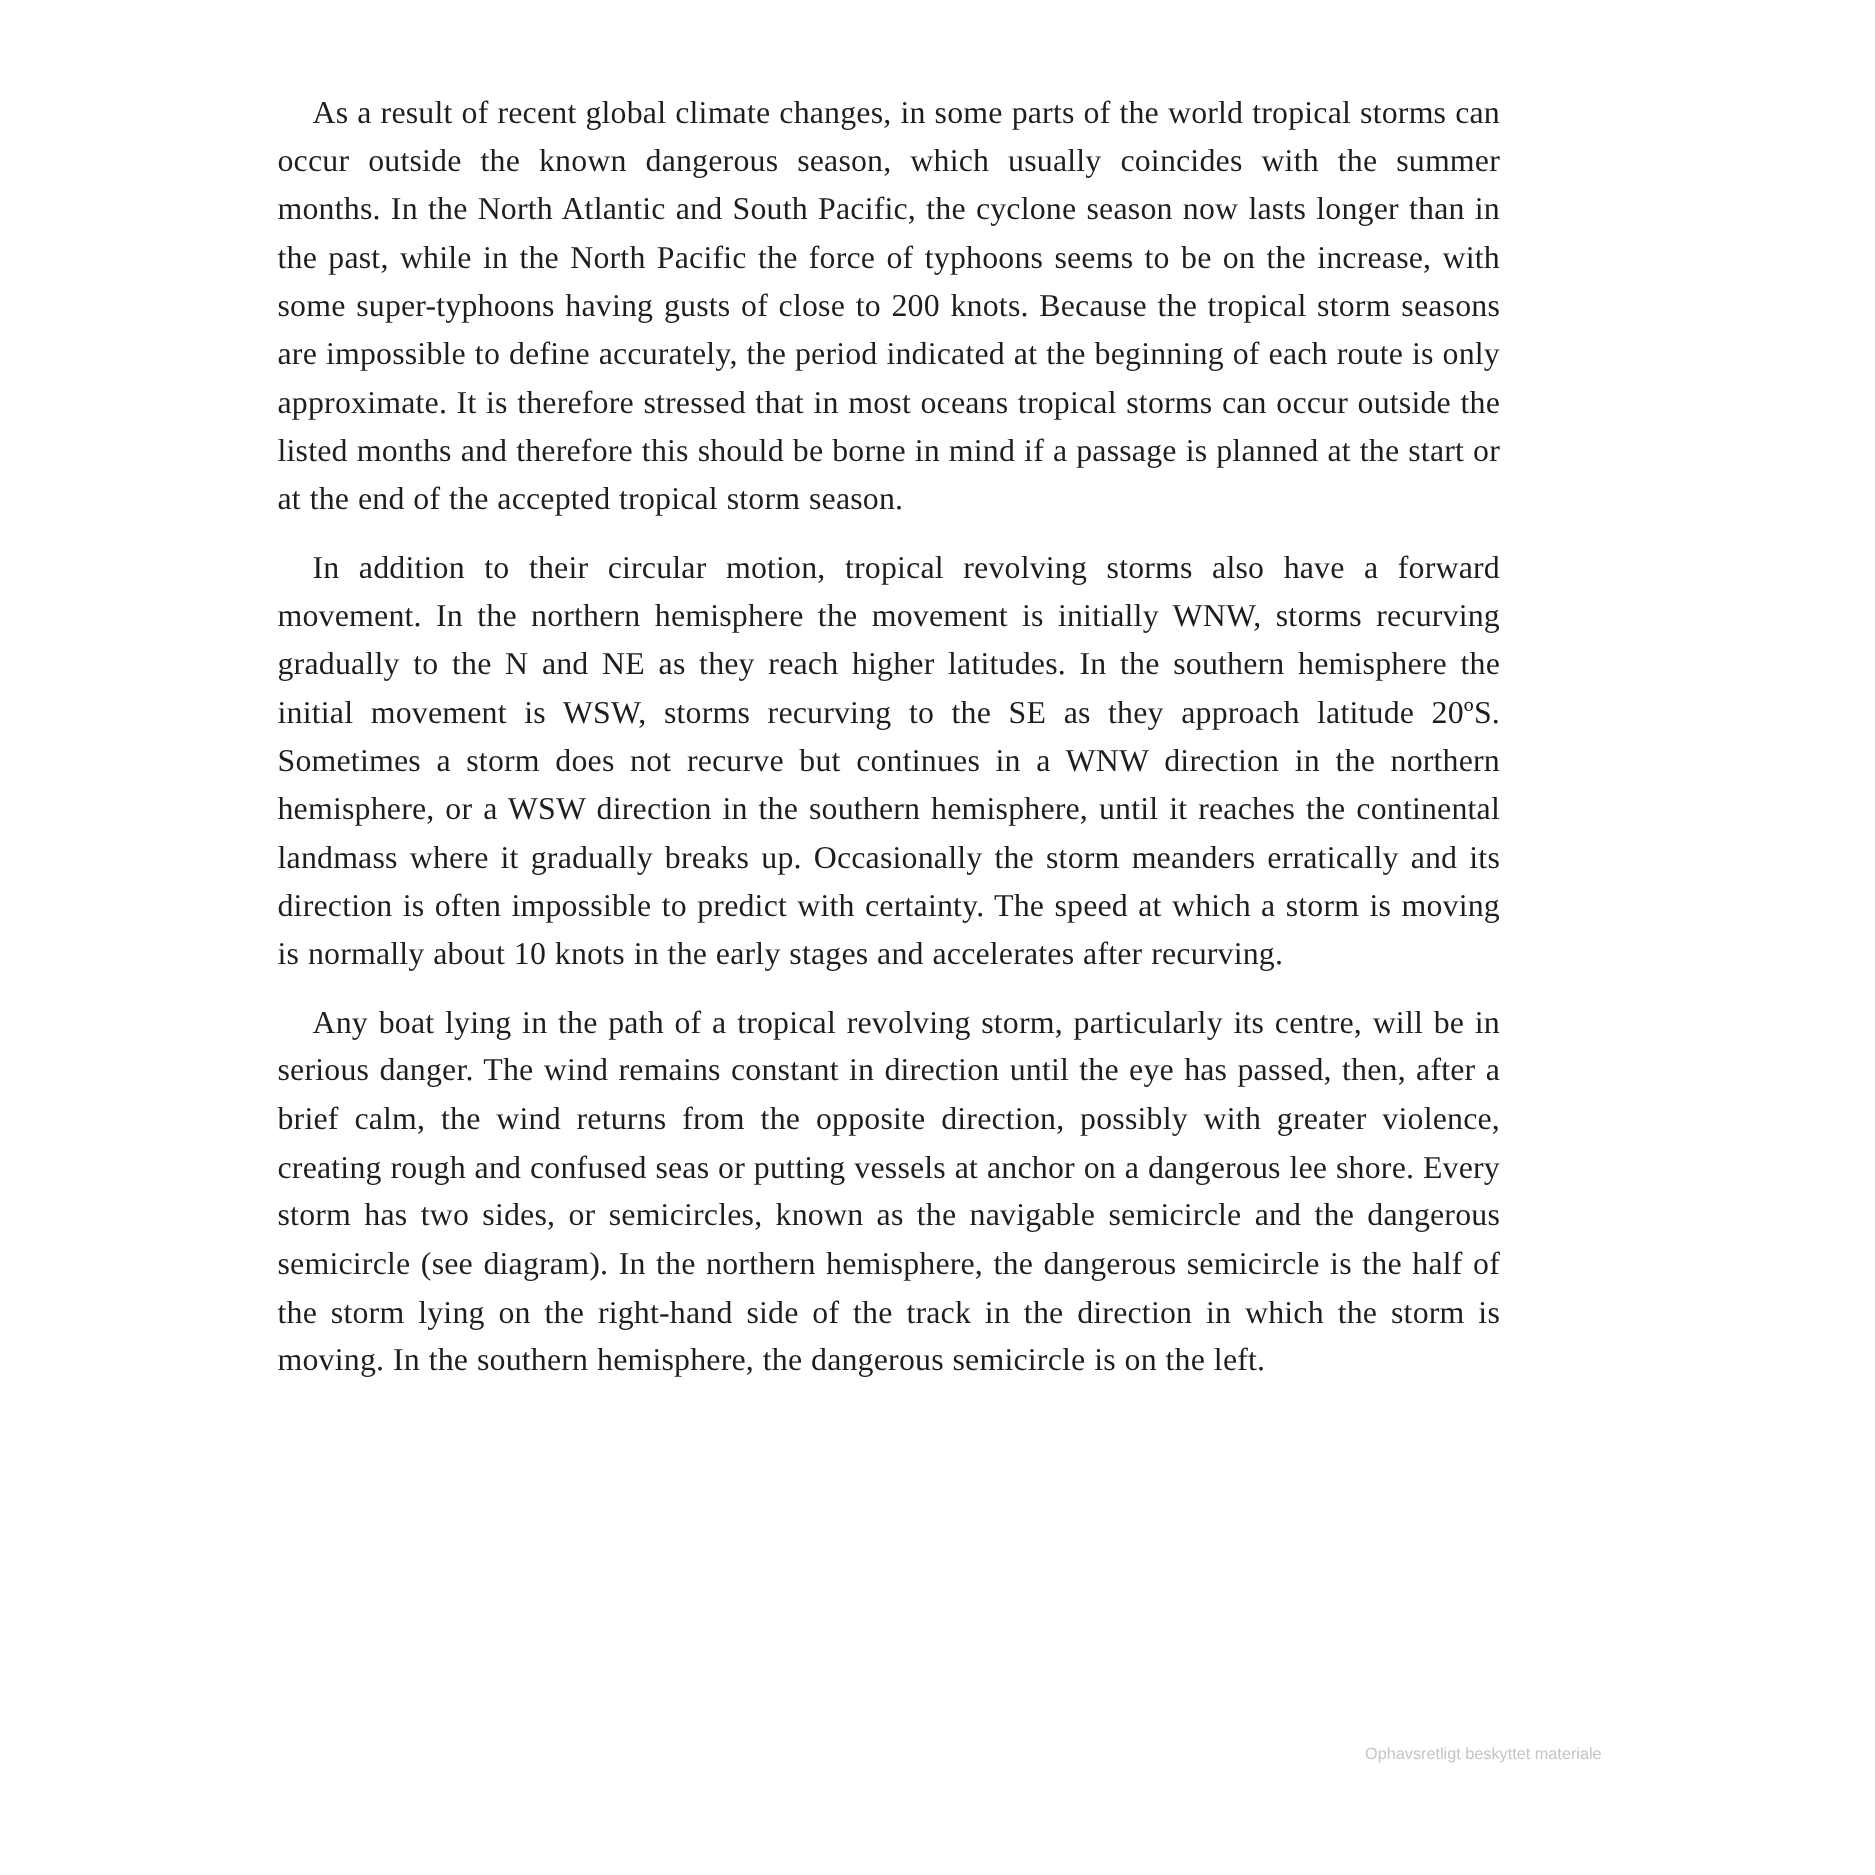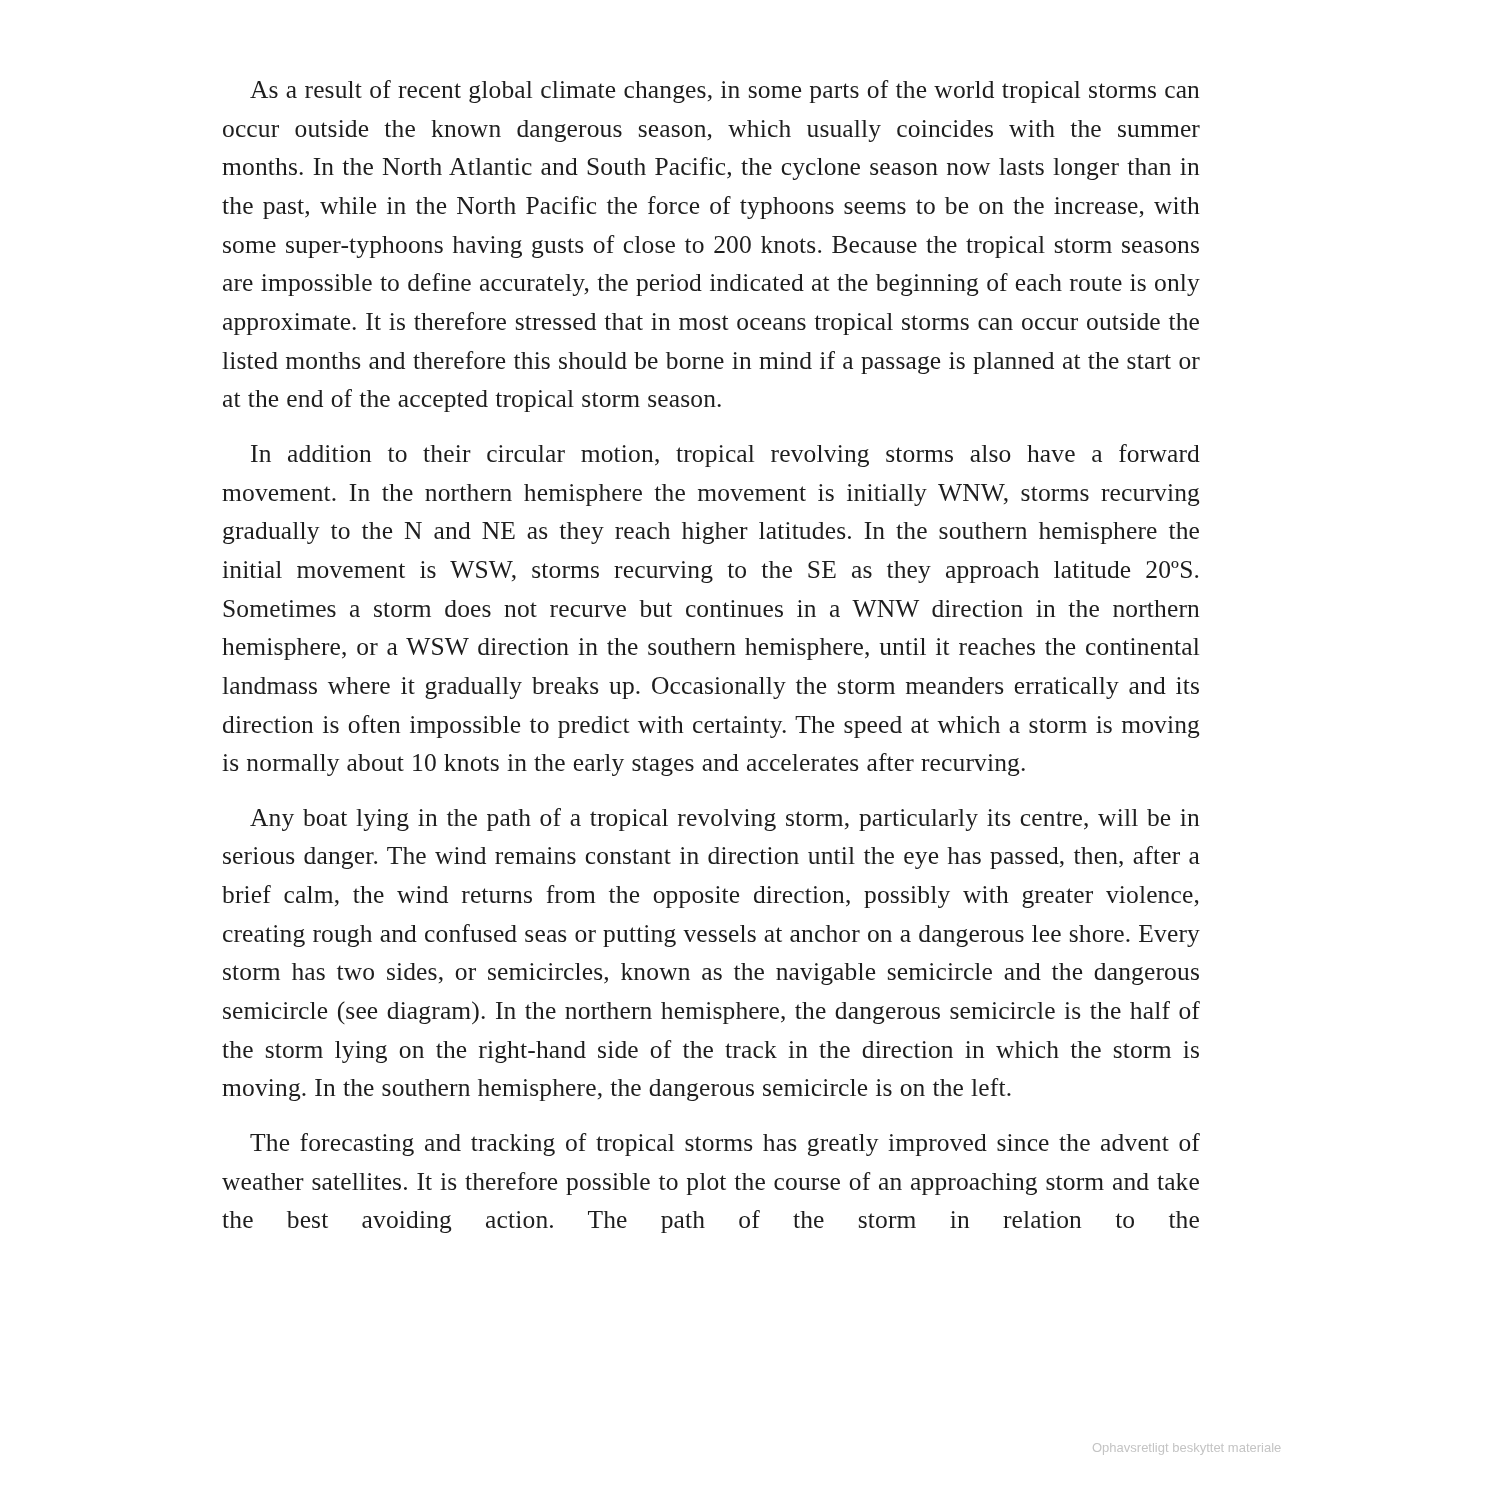--- a/index.html
+++ b/index.html
@@ -31,30 +31,29 @@
       text-align: justify;
       text-align-last: left;
       hyphens: none;
     }
     .para.continues {
       text-align-last: justify;
     }
     .watermark {
       position: absolute;
       left: 1092px;
-      top: 1440px;
+      top: 1395px;
       font-family: "Liberation Sans", "DejaVu Sans", sans-serif;
       font-size: 13px;
       color: #c4c4c4;
       white-space: nowrap;
     }
   </style>
 </head>
 <body>
 
 <div class="page">
   <p class="para">As a result of recent global climate changes, in some parts of the world tropical storms can occur outside the known dangerous season, which usually coincides with the summer months. In the North Atlantic and South Pacific, the cyclone season now lasts longer than in the past, while in the North Pacific the force of typhoons seems to be on the increase, with some super-typhoons having gusts of close to 200 knots. Because the tropical storm seasons are impossible to define accurately, the period indicated at the beginning of each route is only approximate. It is therefore stressed that in most oceans tropical storms can occur outside the listed months and therefore this should be borne in mind if a passage is planned at the start or at the end of the accepted tropical storm season.</p>
   <p class="para">In addition to their circular motion, tropical revolving storms also have a forward movement. In the northern hemisphere the movement is initially WNW, storms recurving gradually to the N and NE as they reach higher latitudes. In the southern hemisphere the initial movement is WSW, storms recurving to the SE as they approach latitude 20ºS. Sometimes a storm does not recurve but continues in a WNW direction in the northern hemisphere, or a WSW direction in the southern hemisphere, until it reaches the continental landmass where it gradually breaks up. Occasionally the storm meanders erratically and its direction is often impossible to predict with certainty. The speed at which a storm is moving is normally about 10 knots in the early stages and accelerates after recurving.</p>
   <p class="para">Any boat lying in the path of a tropical revolving storm, particularly its centre, will be in serious danger. The wind remains constant in direction until the eye has passed, then, after a brief calm, the wind returns from the opposite direction, possibly with greater violence, creating rough and confused seas or putting vessels at anchor on a dangerous lee shore. Every storm has two sides, or semicircles, known as the navigable semicircle and the dangerous semicircle (see diagram). In the northern hemisphere, the dangerous semicircle is the half of the storm lying on the right-hand side of the track in the direction in which the storm is moving. In the southern hemisphere, the dangerous semicircle is on the left.</p>
-  <p class="para continues">The forecasting and tracking of tropical storms has greatly improved since the advent of weather satellites. It is therefore possible to plot the course of an approaching storm and take the best avoiding action. The path of the storm in relation to the</p>
 </div>
 
 <div class="watermark">Ophavsretligt beskyttet materiale</div>
 
 </body></html>

